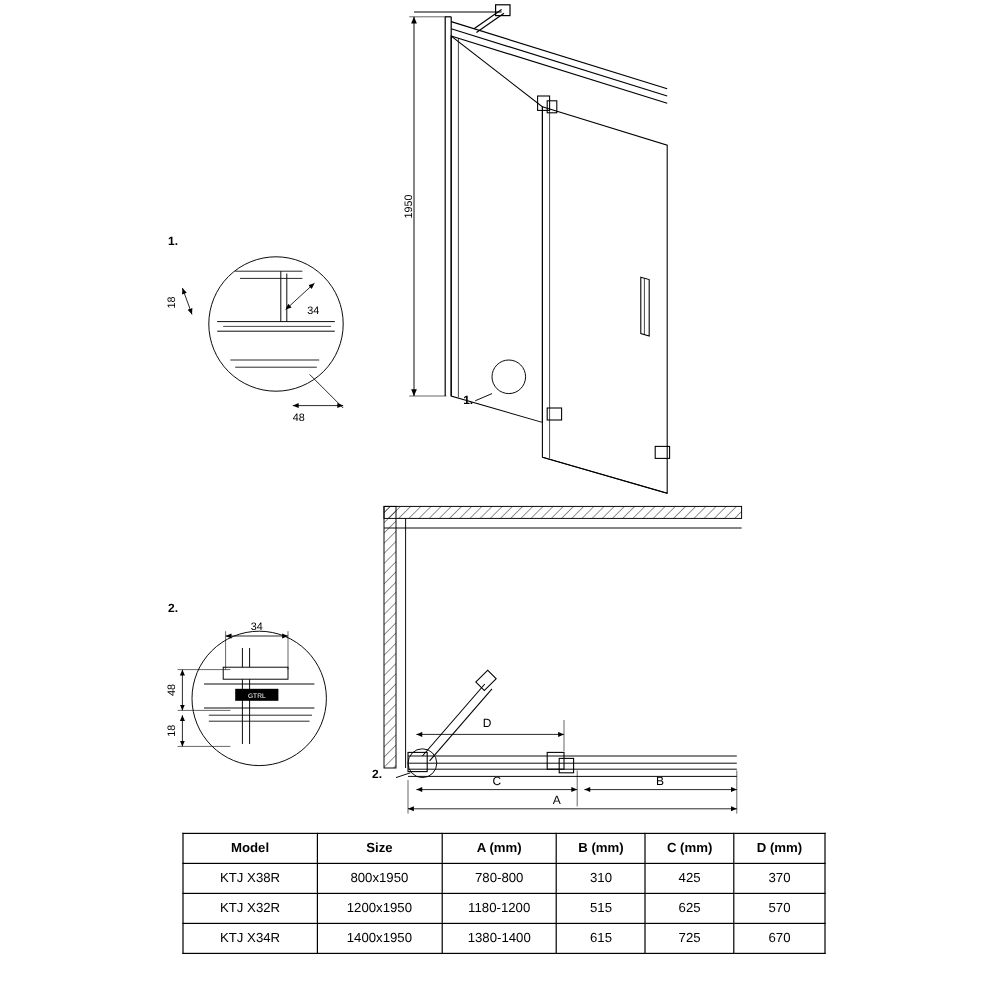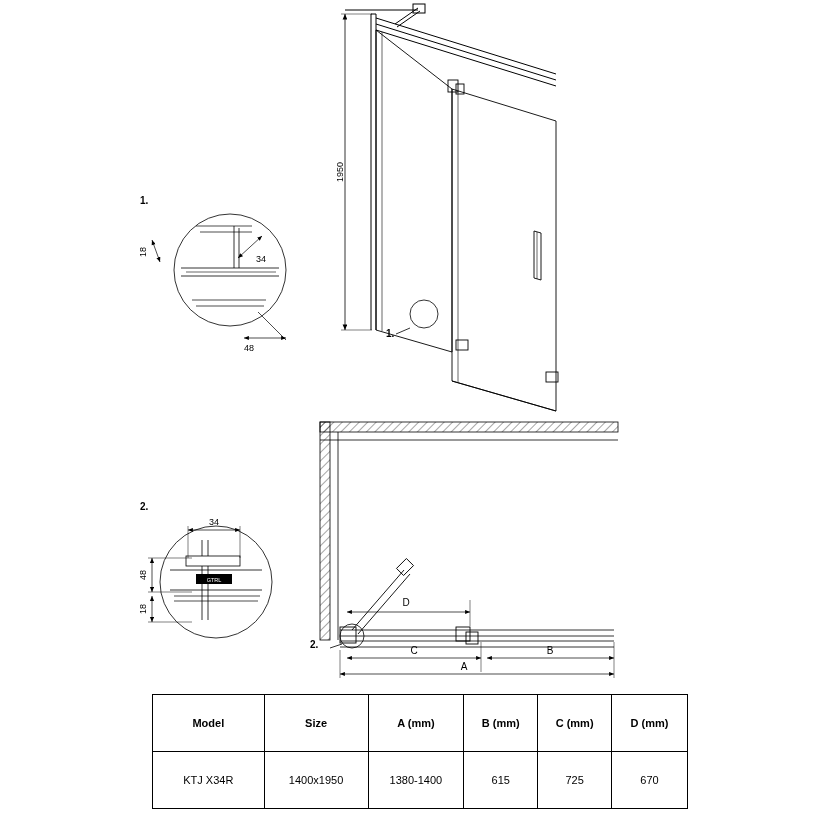--- a/index.html
+++ b/index.html
@@ -48,21 +48,21 @@
     position: absolute;
     left: 152px;
     top: 694px;
     width: 536px;
     border-collapse: collapse;
     font-size: 11px;
   }
   #spec-table th, #spec-table td {
     border: 1px solid #000;
     text-align: center;
-    padding: 16px;
+    padding: 0;
     height: 24px;
     font-weight: normal;
     font-family: "Liberation Sans", sans-serif;
   }
   #spec-table th {
     font-weight: bold;
   }
   #spec-table col.c-model { width: 112px; }
   #spec-table col.c-size  { width: 104px; }
   #spec-table col.c-a     { width: 96px; }
@@ -250,20 +250,36 @@
         <th>Model</th>
         <th>Size</th>
         <th>A (mm)</th>
         <th>B (mm)</th>
         <th>C (mm)</th>
         <th>D (mm)</th>
       </tr>
     </thead>
     <tbody>
       <tr>
+        <td>KTJ X38R</td>
+        <td>800x1950</td>
+        <td>780-800</td>
+        <td>310</td>
+        <td>425</td>
+        <td>370</td>
+      </tr>
+      <tr>
+        <td>KTJ X32R</td>
+        <td>1200x1950</td>
+        <td>1180-1200</td>
+        <td>515</td>
+        <td>625</td>
+        <td>570</td>
+      </tr>
+      <tr>
         <td>KTJ X34R</td>
         <td>1400x1950</td>
         <td>1380-1400</td>
         <td>615</td>
         <td>725</td>
         <td>670</td>
       </tr>
     </tbody>
   </table>
 

